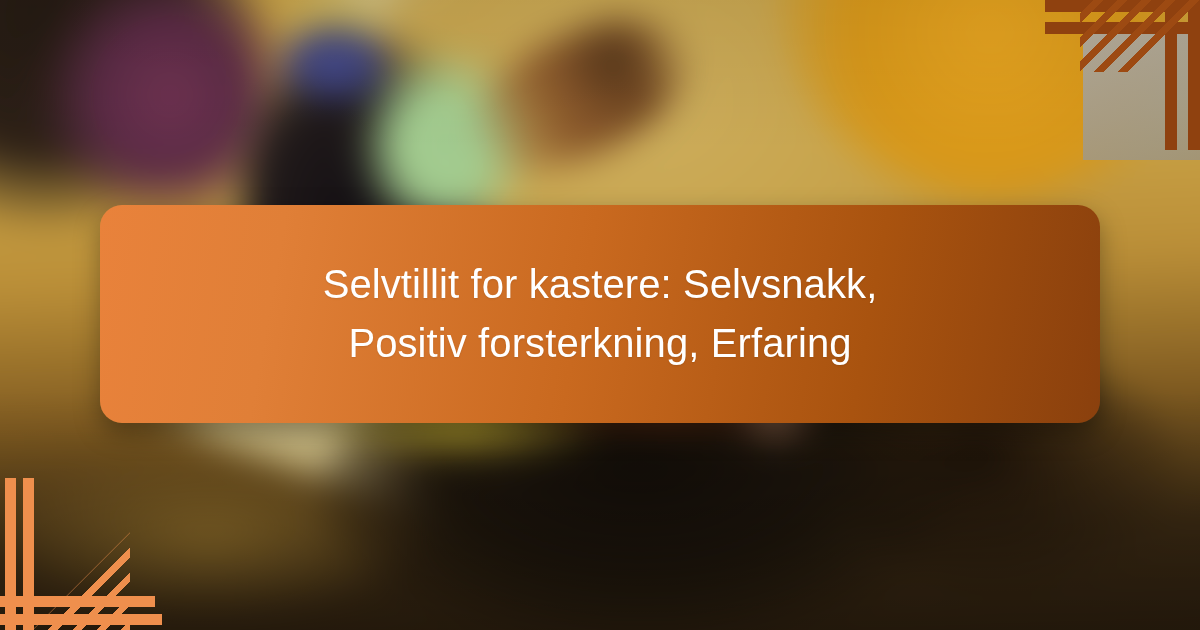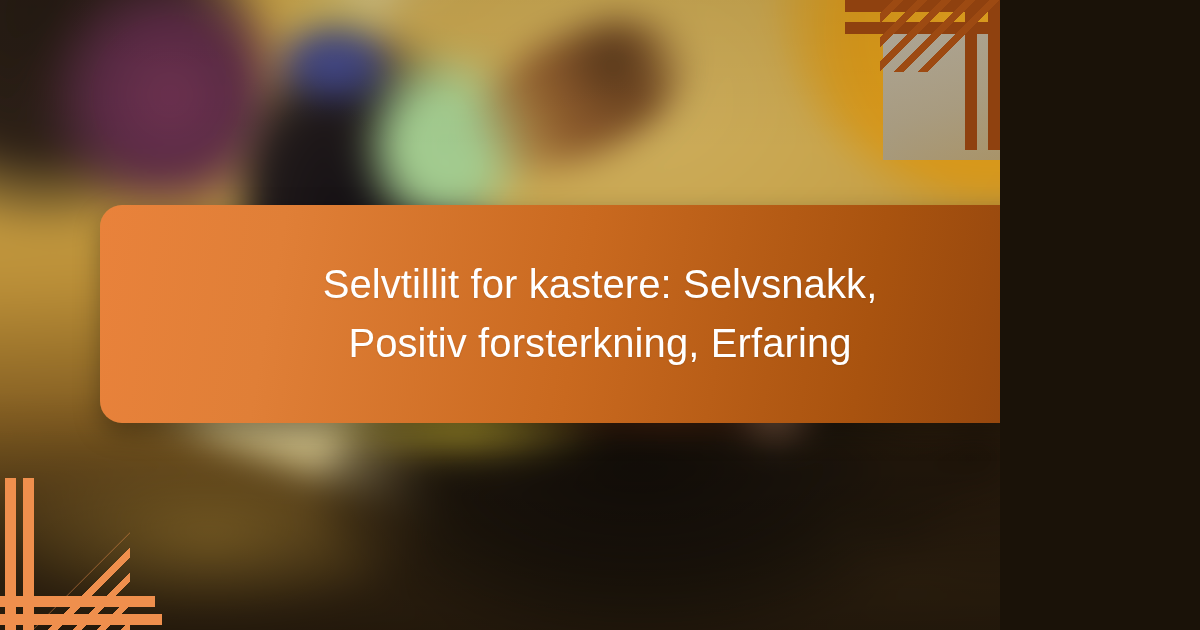--- a/index.html
+++ b/index.html
@@ -6,21 +6,21 @@
     margin: 0;
     padding: 0;
     background: #1a1208;
   }
   body {
     font-family: "Liberation Sans", sans-serif;
   }
 
   #og-card {
     position: relative;
-    width: 1000px;
+    width: 1200px;
     height: 630px;
     overflow: hidden;
     background: #7f1d1d;
   }
 
   
   .bg-photo {
     position: absolute;
     inset: -60px;
     overflow: hidden;

